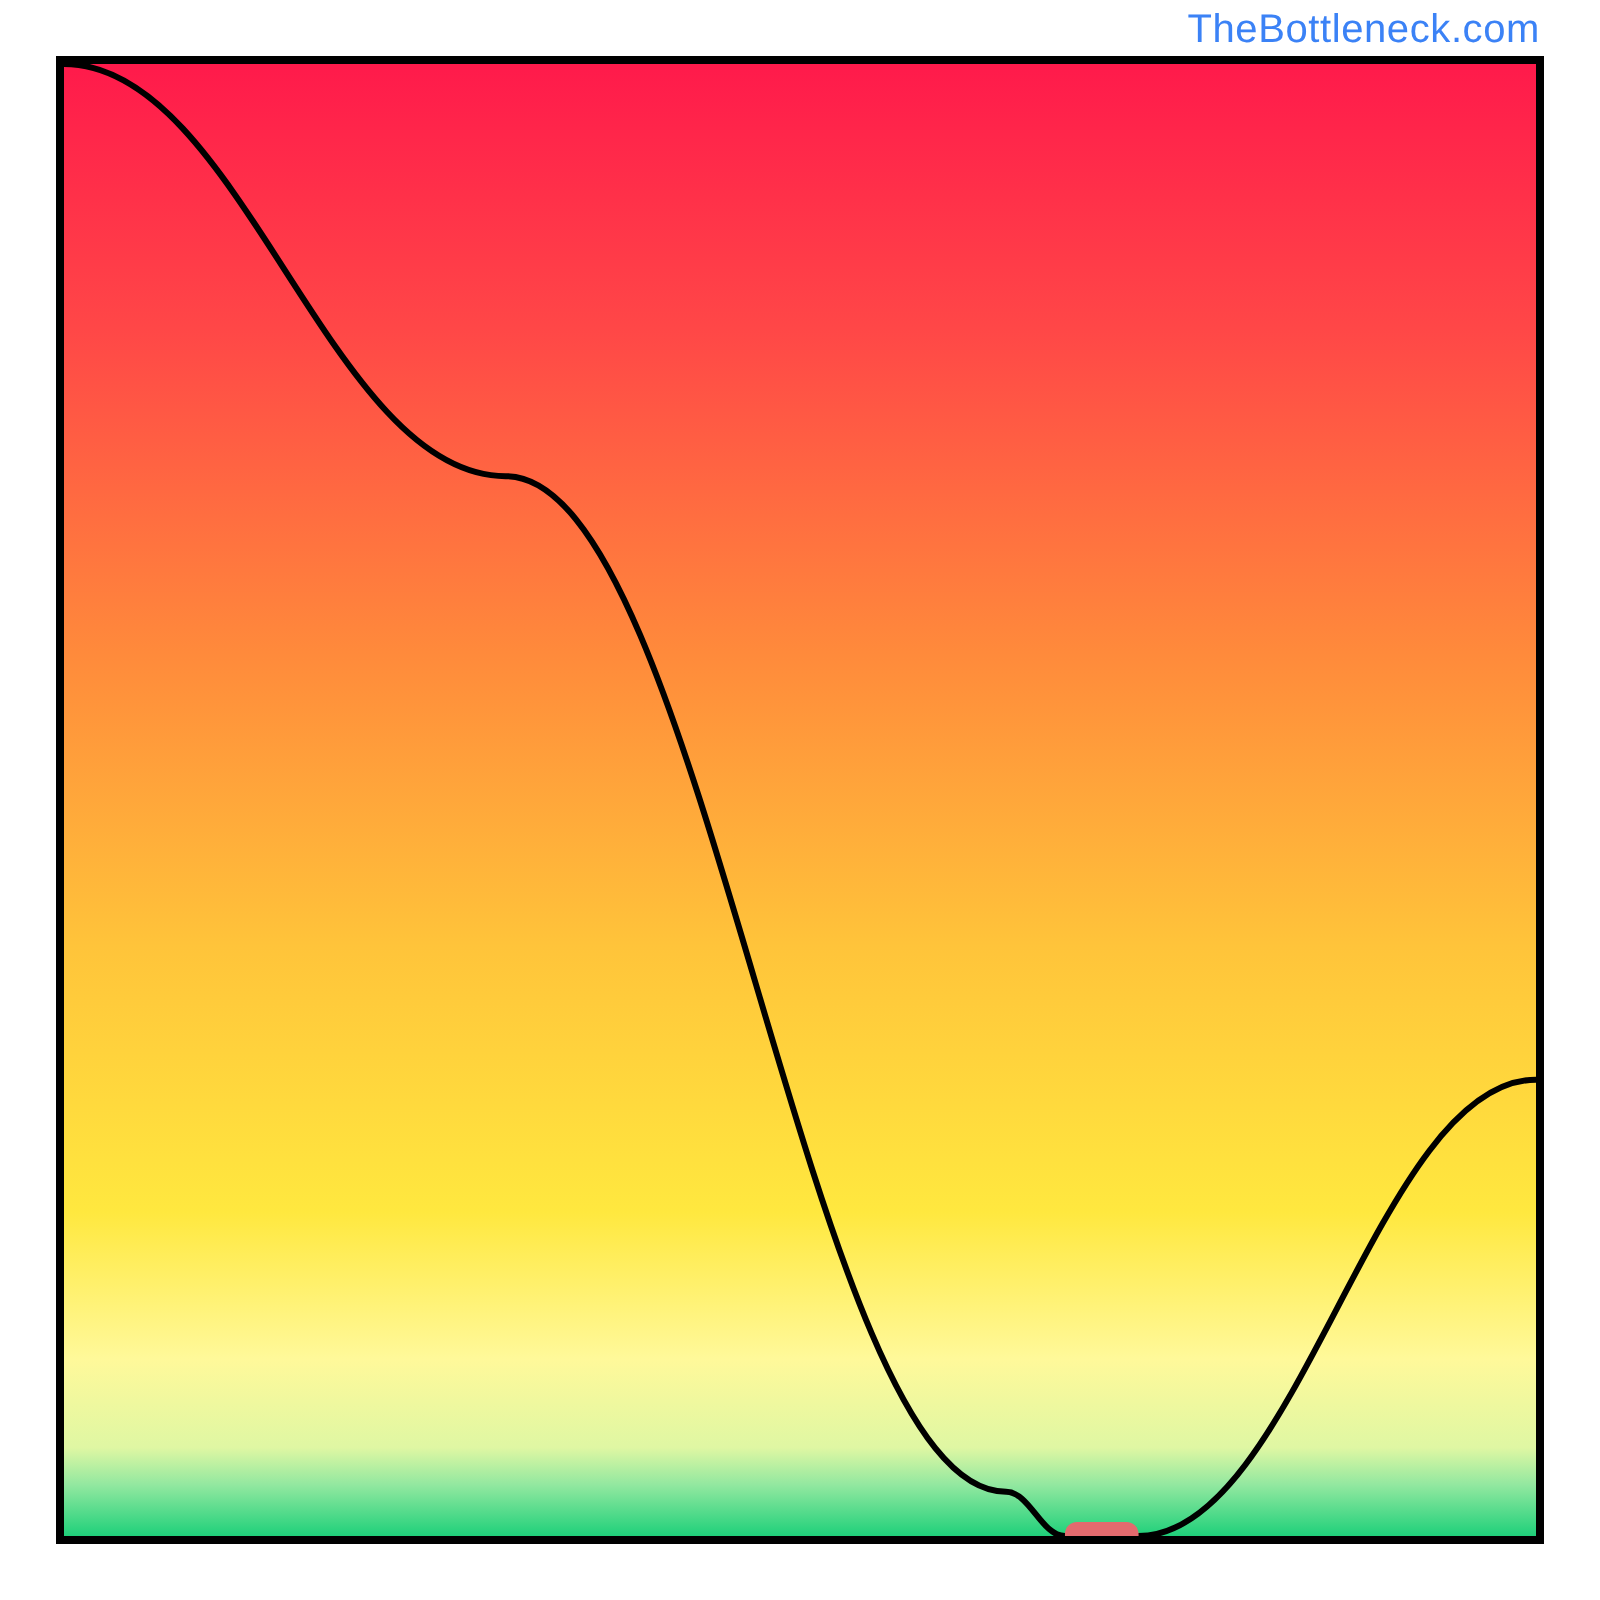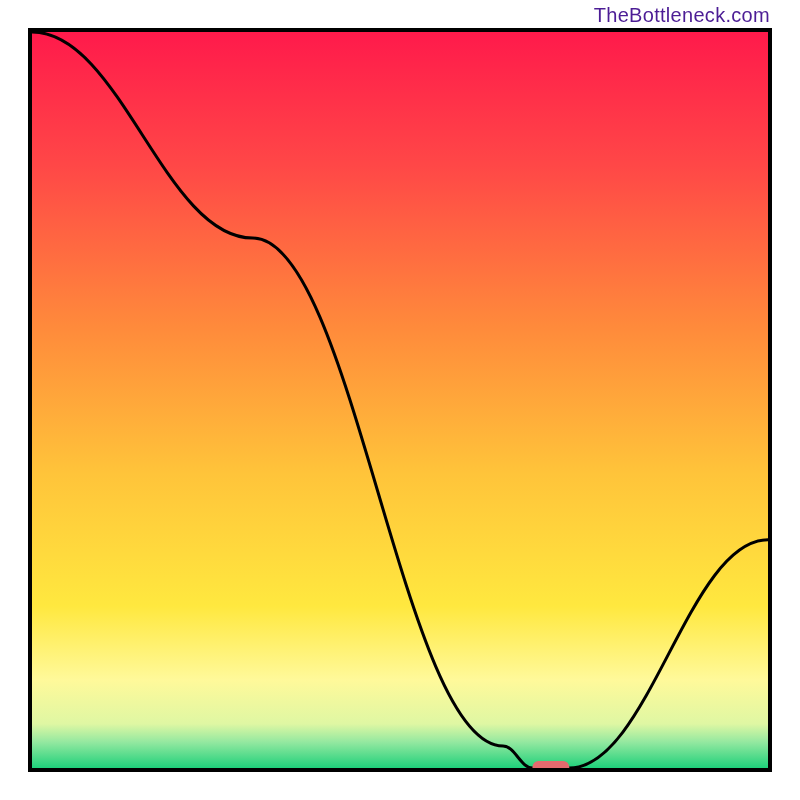--- a/index.html
+++ b/index.html
@@ -32,21 +32,21 @@
     width: 100%;
     height: 100%;
     display: block;
   }
   .watermark {
     position: absolute;
     top: 4px;
     right: 30px;
     font-family: Arial, Helvetica, sans-serif;
     font-size: 20px;
-    color: #4c1d95;
+    color: #3b82f6;
     letter-spacing: 0.3px;
     user-select: none;
   }
 </style>
 </head>
 <body>
 
 <div class="chart-wrap">
 
   <div class="watermark">TheBottleneck.com</div>

